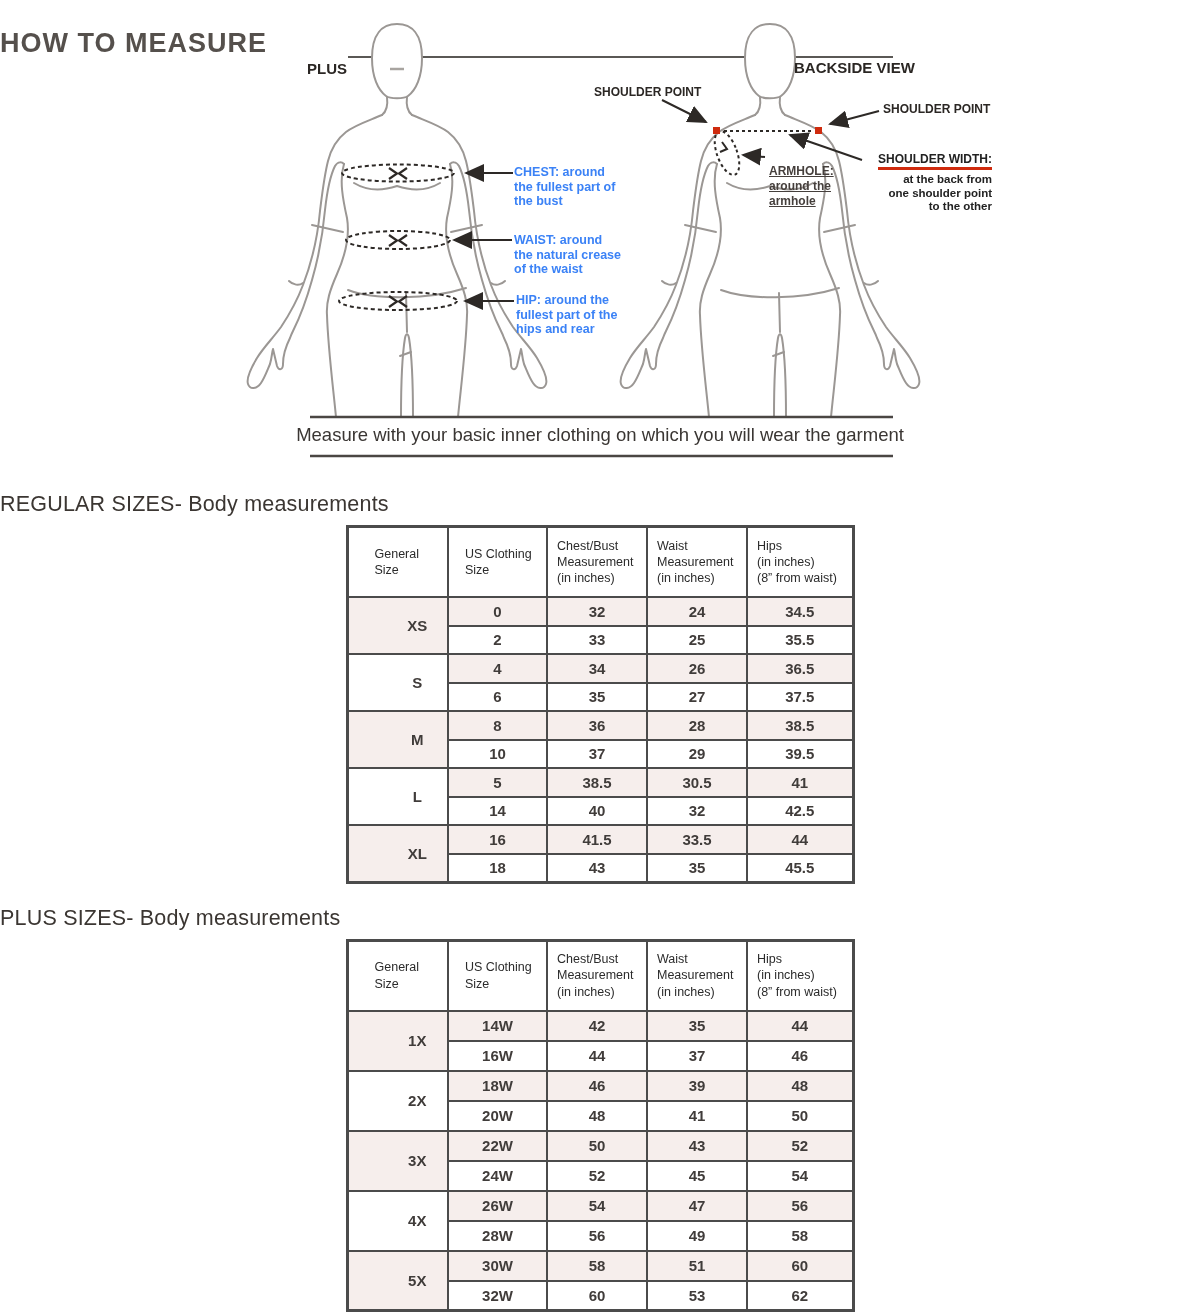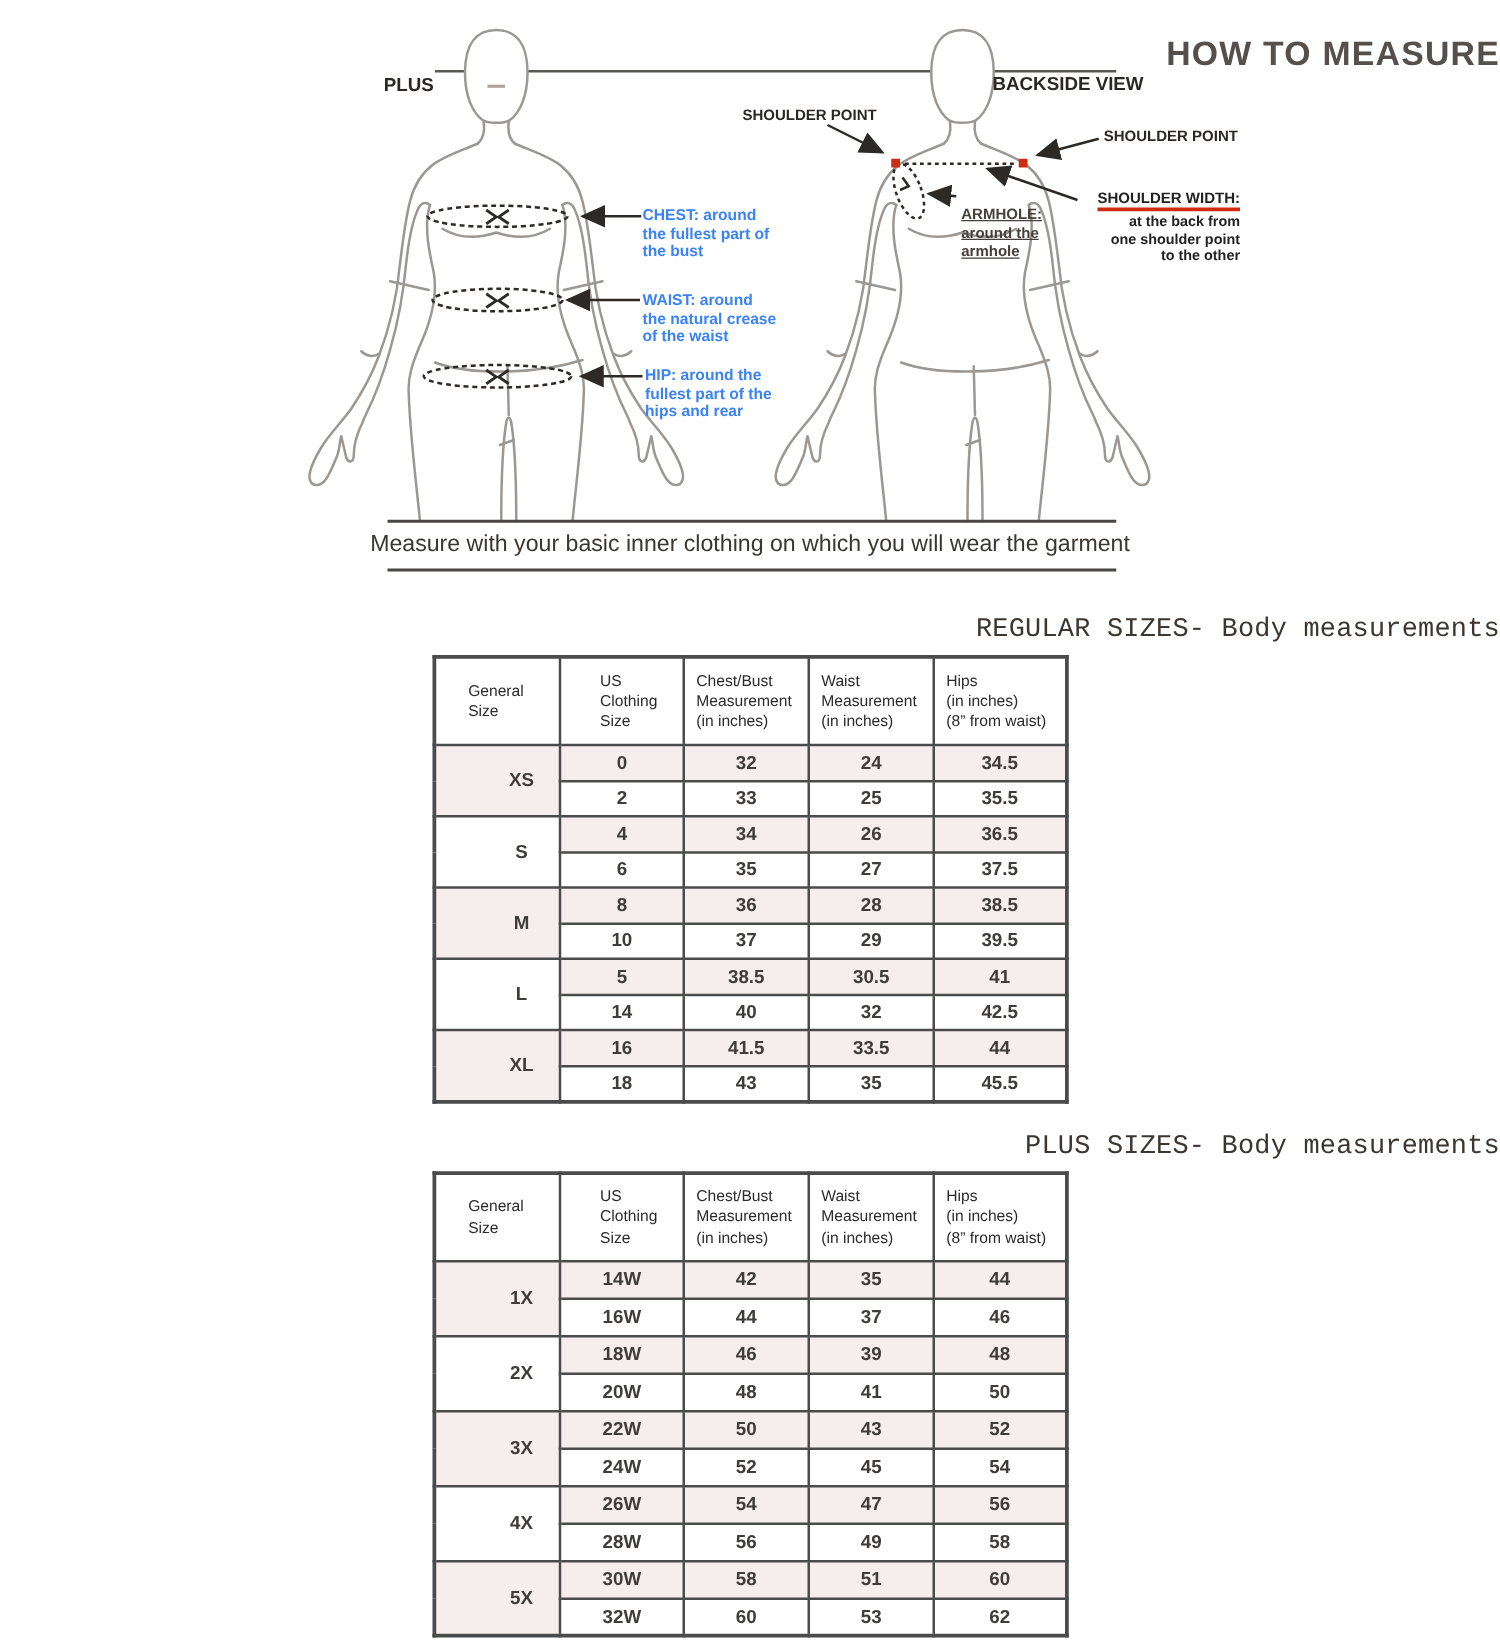--- a/index.html
+++ b/index.html
@@ -3,42 +3,42 @@
 <meta charset="utf-8">
 <style>
   html,body{margin:0;padding:0;background:#fff;}
   body{font-family:"Liberation Sans","DejaVu Sans",sans-serif;color:#2d2926;}
   #page{position:relative;width:1200px;height:1313px;margin:0 auto;background:#fff;overflow:hidden;}
 
   
   #diagram{position:relative;width:1200px;height:462px;}
   #diagram svg{position:absolute;left:0;top:0;}
   .abs{position:absolute;white-space:nowrap;}
-  .main-title{left:0;top:28px;width:1200px;text-align:right;font-size:27px;font-weight:600;color:#55504c;letter-spacing:1px;}
+  .main-title{left:0;top:28px;width:1200px;text-align:left;font-size:27px;font-weight:600;color:#55504c;letter-spacing:1px;}
   .fig-label{font-size:15px;font-weight:700;color:#2b2724;}
   .small-bold{font-size:12px;font-weight:700;color:#2b2724;}
   .measure-callout{font-size:12.5px;font-weight:600;color:#3b82f6;line-height:14.5px;white-space:normal;}
   .armhole-callout{font-size:12px;font-weight:600;color:#453f3c;line-height:15px;}
   .sw-block{left:856px;top:149px;width:136px;text-align:right;font-weight:700;color:#222;white-space:normal;}
   .sw-title{display:inline-block;font-size:12px;border-bottom:3px solid #cf2b0e;padding-bottom:1px;margin-bottom:3px;}
   .sw-sub{font-size:11.5px;line-height:13.5px;}
   .note-line{left:0;top:424px;width:1200px;text-align:center;font-size:18.5px;color:#3a3633;}
 
   
-  .section-title{text-align:right;font-size:21.5px;color:#3b3632;letter-spacing:.2px;font-family:Liberation Mono, monospace;}
+  .section-title{text-align:left;font-size:21.5px;color:#3b3632;letter-spacing:.2px;}
   #regular-title{margin:30px 0 8px 0;}
   #plus-title{margin:22px 0 8px 0;}
   table.size-table{border-collapse:collapse;margin:0 auto;table-layout:fixed;width:506px;border:3px solid #4b4b4b;}
   table.size-table col.c1{width:101px;} table.size-table col.c2{width:99px;}
   table.size-table col.c3{width:100px;} table.size-table col.c4{width:100px;}
   table.size-table col.c5{width:106px;}
   table.size-table th, table.size-table td{border:2px solid #4b4b4b;}
   table.size-table th{height:64px;text-align:left;vertical-align:middle;font-size:12.5px;font-weight:400;color:#2b2b2b;line-height:1.3;padding:2px 4px 2px 9px;background:#fff;}
   table.size-table th.first{padding-left:26px;}
-  table.size-table th.second{padding-left:31px;}
+  table.size-table th.second{padding-left:16px;}
   table.size-table td{text-align:center;vertical-align:middle;font-size:15px;font-weight:600;color:#403c3a;}
   #regular-table tbody tr{height:28.5px;}
   #plus-table tbody tr{height:30px;}
   td.size-cell{font-size:14px;font-weight:700;padding-left:40px;}
   .pink{background:#f6eeec;}
 </style>
 </head>
 <body>
 
 <div id="page">

